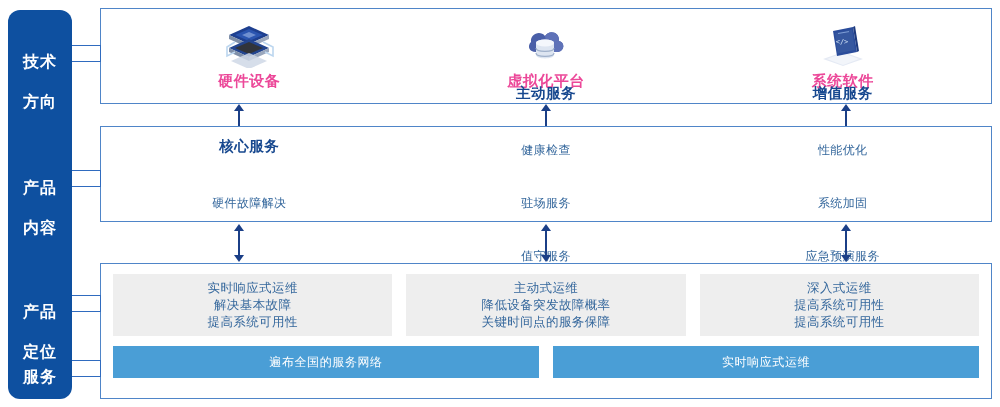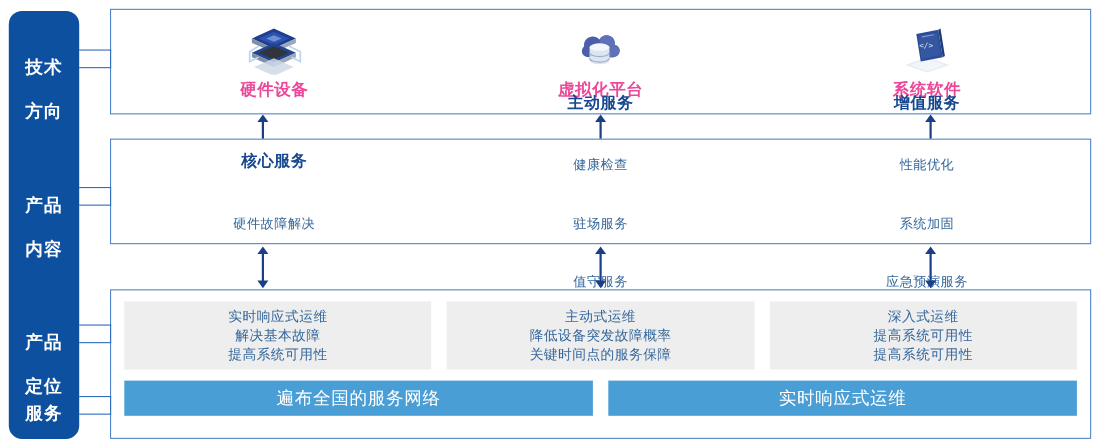--- a/index.html
+++ b/index.html
@@ -80,21 +80,21 @@
     display:flex;flex-direction:column;
     align-items:center;justify-content:center;
   }
   .grey-line{
     color:#34679c;font-size:12.5px;line-height:17px;letter-spacing:.4px;
   }
   .blue-row{display:flex;gap:14px;height:32px;}
   .blue-card{
     flex:1;background:#4a9ed6;
     display:flex;align-items:center;justify-content:center;
-    color:#ffffff;font-size:16px;letter-spacing:.6px;
+    color:#ffffff;font-size:12px;letter-spacing:.6px;
   }
 
   
   .arrow{position:absolute;z-index:2;}
   .arr-line{position:absolute;left:50%;transform:translateX(-50%);
             width:0;border-left:2px solid #1b3f87;}
   .arr-head{
     position:absolute;left:50%;transform:translateX(-50%);
     width:0;height:0;border-left:5px solid transparent;
     border-right:5px solid transparent;

